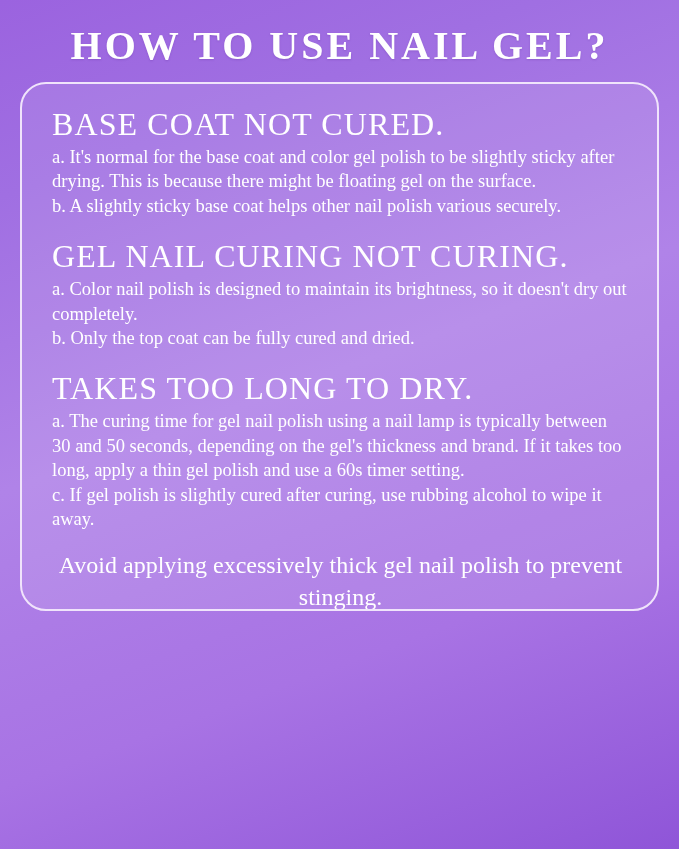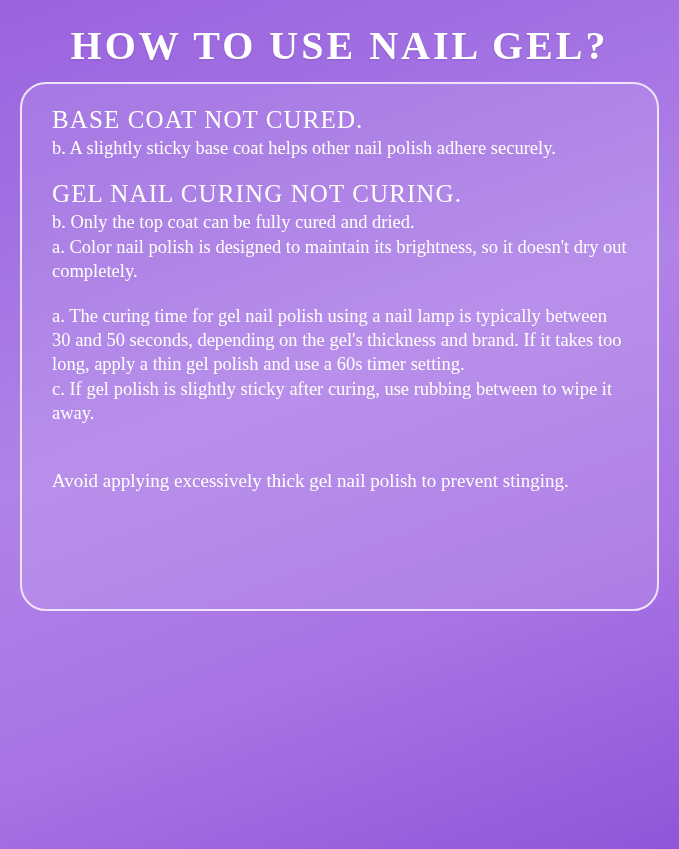--- a/index.html
+++ b/index.html
@@ -44,61 +44,64 @@
   }
   .section {
     margin-bottom: 20px;
   }
   .section:last-of-type {
     margin-bottom: 12px;
   }
   .heading {
     color: #ffffff;
     font-family: "Liberation Serif", serif;
-    font-size: 25px;
+    font-size: 32px;
     letter-spacing: 1.1px;
     margin: 0 0 2px 0;
     font-weight: normal;
   }
   .para {
     color: #ffffff;
     font-family: "Liberation Serif", serif;
     font-size: 18.5px;
     line-height: 1.32;
     margin: 0;
   }
   .footnote {
     color: #ffffff;
     font-family: "Liberation Serif", serif;
-    font-size: 19px;
+    font-size: 24px;
     line-height: 1.32;
-    margin: 42px 0 0 0;
+    margin: 19px 0 0 0;
+    text-align: center;
   }
 </style>
 </head>
 <body>
 
 <div class="page">
 
   <h1 class="title">HOW TO USE NAIL GEL?</h1>
 
   <div class="card">
 
     <div class="section">
       <h2 class="heading">BASE COAT NOT CURED.</h2>
-      <p class="para">b. A slightly sticky base coat helps other nail polish adhere securely.</p>
+      <p class="para">a. It's normal for the base coat and color gel polish to be slightly sticky after drying. This is because there might be floating gel on the surface.</p>
+      <p class="para">b. A slightly sticky base coat helps other nail polish various securely.</p>
     </div>
 
     <div class="section">
       <h2 class="heading">GEL NAIL CURING NOT CURING.</h2>
+      <p class="para">a. Color nail polish is designed to maintain its brightness, so it doesn't dry out completely.</p>
       <p class="para">b. Only the top coat can be fully cured and dried.</p>
-      <p class="para">a. Color nail polish is designed to maintain its brightness, so it doesn't dry out completely.</p>
     </div>
 
     <div class="section">
+      <h2 class="heading">TAKES TOO LONG TO DRY.</h2>
       <p class="para">a. The curing time for gel nail polish using a nail lamp is typically between 30 and 50 seconds, depending on the gel's thickness and brand. If it takes too long, apply a thin gel polish and use a 60s timer setting.</p>
-      <p class="para">c. If gel polish is slightly sticky after curing, use rubbing between to wipe it away.</p>
+      <p class="para">c. If gel polish is slightly cured after curing, use rubbing alcohol to wipe it away.</p>
     </div>
 
     <p class="footnote">Avoid applying excessively thick gel nail polish to prevent stinging.</p>
 
   </div>
 </div>
 
 </body></html>

